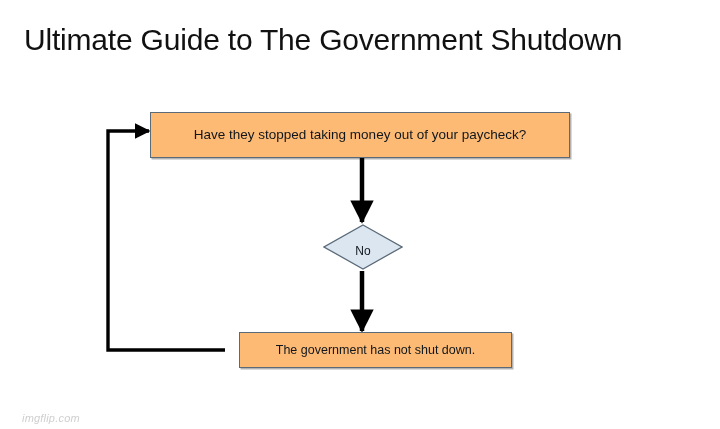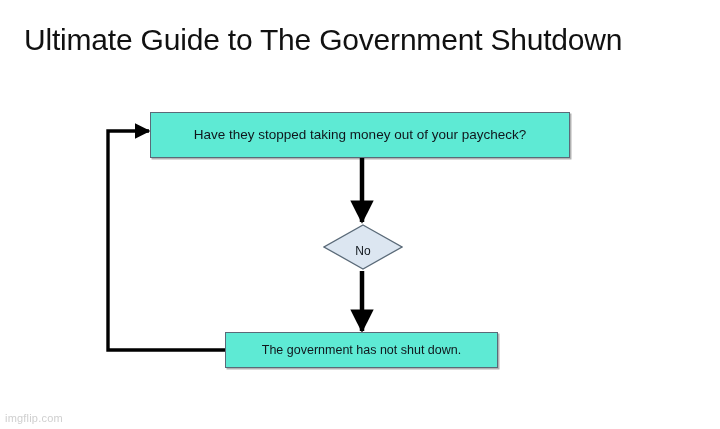--- a/index.html
+++ b/index.html
@@ -41,33 +41,33 @@
     box-sizing: border-box;
     display: flex;
     align-items: center;
     justify-content: center;
     color: #10161c;
     font-size: 13px;
     line-height: 16px;
     text-align: center;
   }
   .box {
-    background: #5eead4;
+    background: #fdba74;
     border: 1px solid #5a6a78;
     box-shadow: 1.5px 1.5px 0 rgba(0,0,0,0.30);
   }
   #node-question {
     left: 150px;
     top: 112px;
     width: 420px;
     height: 46px;
     font-size: 13.5px;
   }
   #node-result {
-    left: 225px;
+    left: 239px;
     top: 332px;
     width: 273px;
     height: 36px;
     font-size: 12.5px;
   }
   #node-decision {
     left: 323px;
     top: 224px;
     width: 80px;
     height: 46px;
@@ -84,25 +84,26 @@
   }
   #node-decision .decision-label {
     position: relative;
     z-index: 2;
     font-size: 12px;
     color: #10161c;
     margin-top: 8px;
   }
   #watermark {
     position: absolute;
-    left: 5px;
+    left: 22px;
     bottom: 5px;
     font-size: 11px;
     color: #cfcfcf;
     letter-spacing: 0.2px;
+    font-style: italic;
   }
 </style>
 </head>
 <body>
 
 <div id="meme">
 
   <div id="meme-title">Ultimate Guide to The Government Shutdown</div>
 
   <svg id="flow" viewBox="0 0 720 429">

